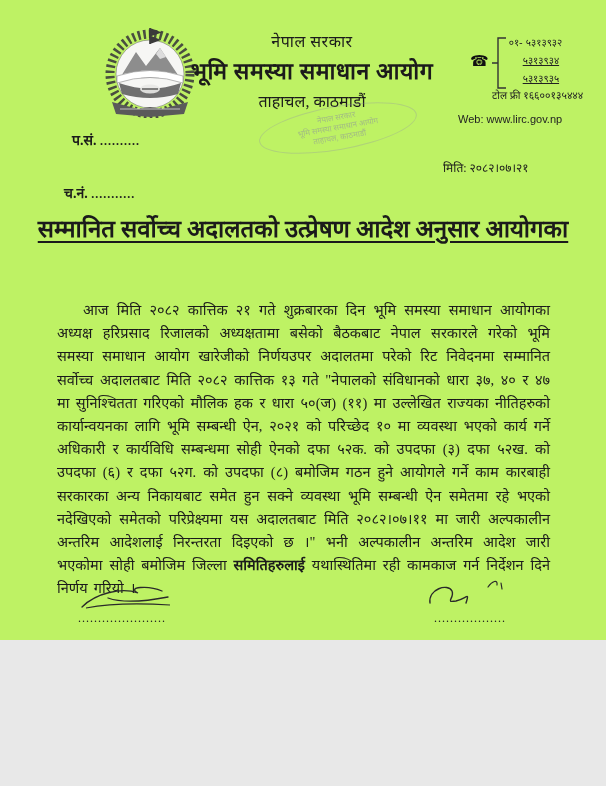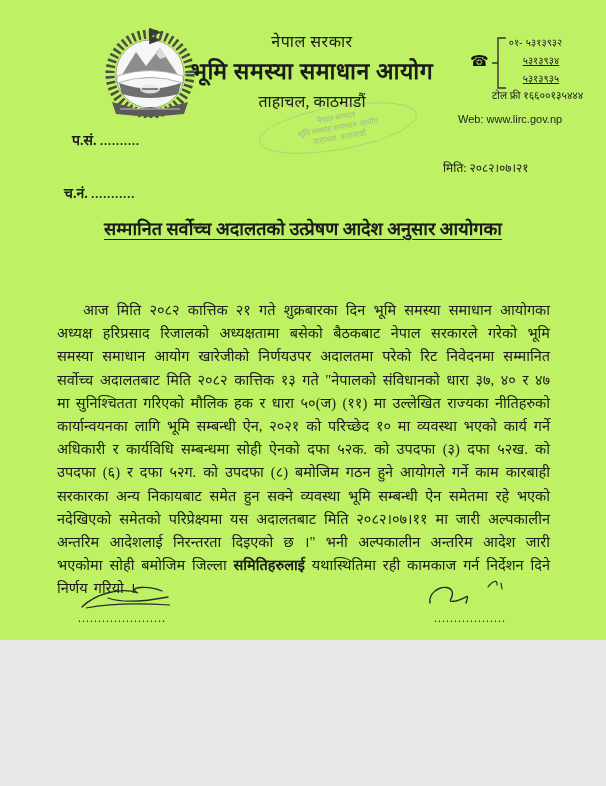--- a/index.html
+++ b/index.html
@@ -30,21 +30,21 @@
   
   .stamp{
     position:absolute;left:258px;top:106px;width:150px;padding:6px 4px;
     transform:rotate(-10deg);text-align:center;
     color:rgba(122,108,176,.75);opacity:.55;
     border:1px solid rgba(130,115,185,.45);border-radius:50%;
     font-size:8px;line-height:10px;pointer-events:none;
   }
   
   .doc-title{position:absolute;left:0;top:210px;width:606px;text-align:center;
-    font-size:18px;font-weight:bold;line-height:39px;}
+    font-size:24px;font-weight:bold;line-height:39px;}
   .doc-title span{text-decoration:underline;text-underline-offset:4px;}
   
   .body-text{
     position:absolute;left:57px;top:299px;width:493px;
     font-size:14.5px;line-height:23.2px;text-align:justify;
     text-indent:26px;word-spacing:2.5px;
   }
   .body-text .b{font-weight:bold;}
   
   .sig{position:absolute;text-align:center;font-size:14px;line-height:21px;}

